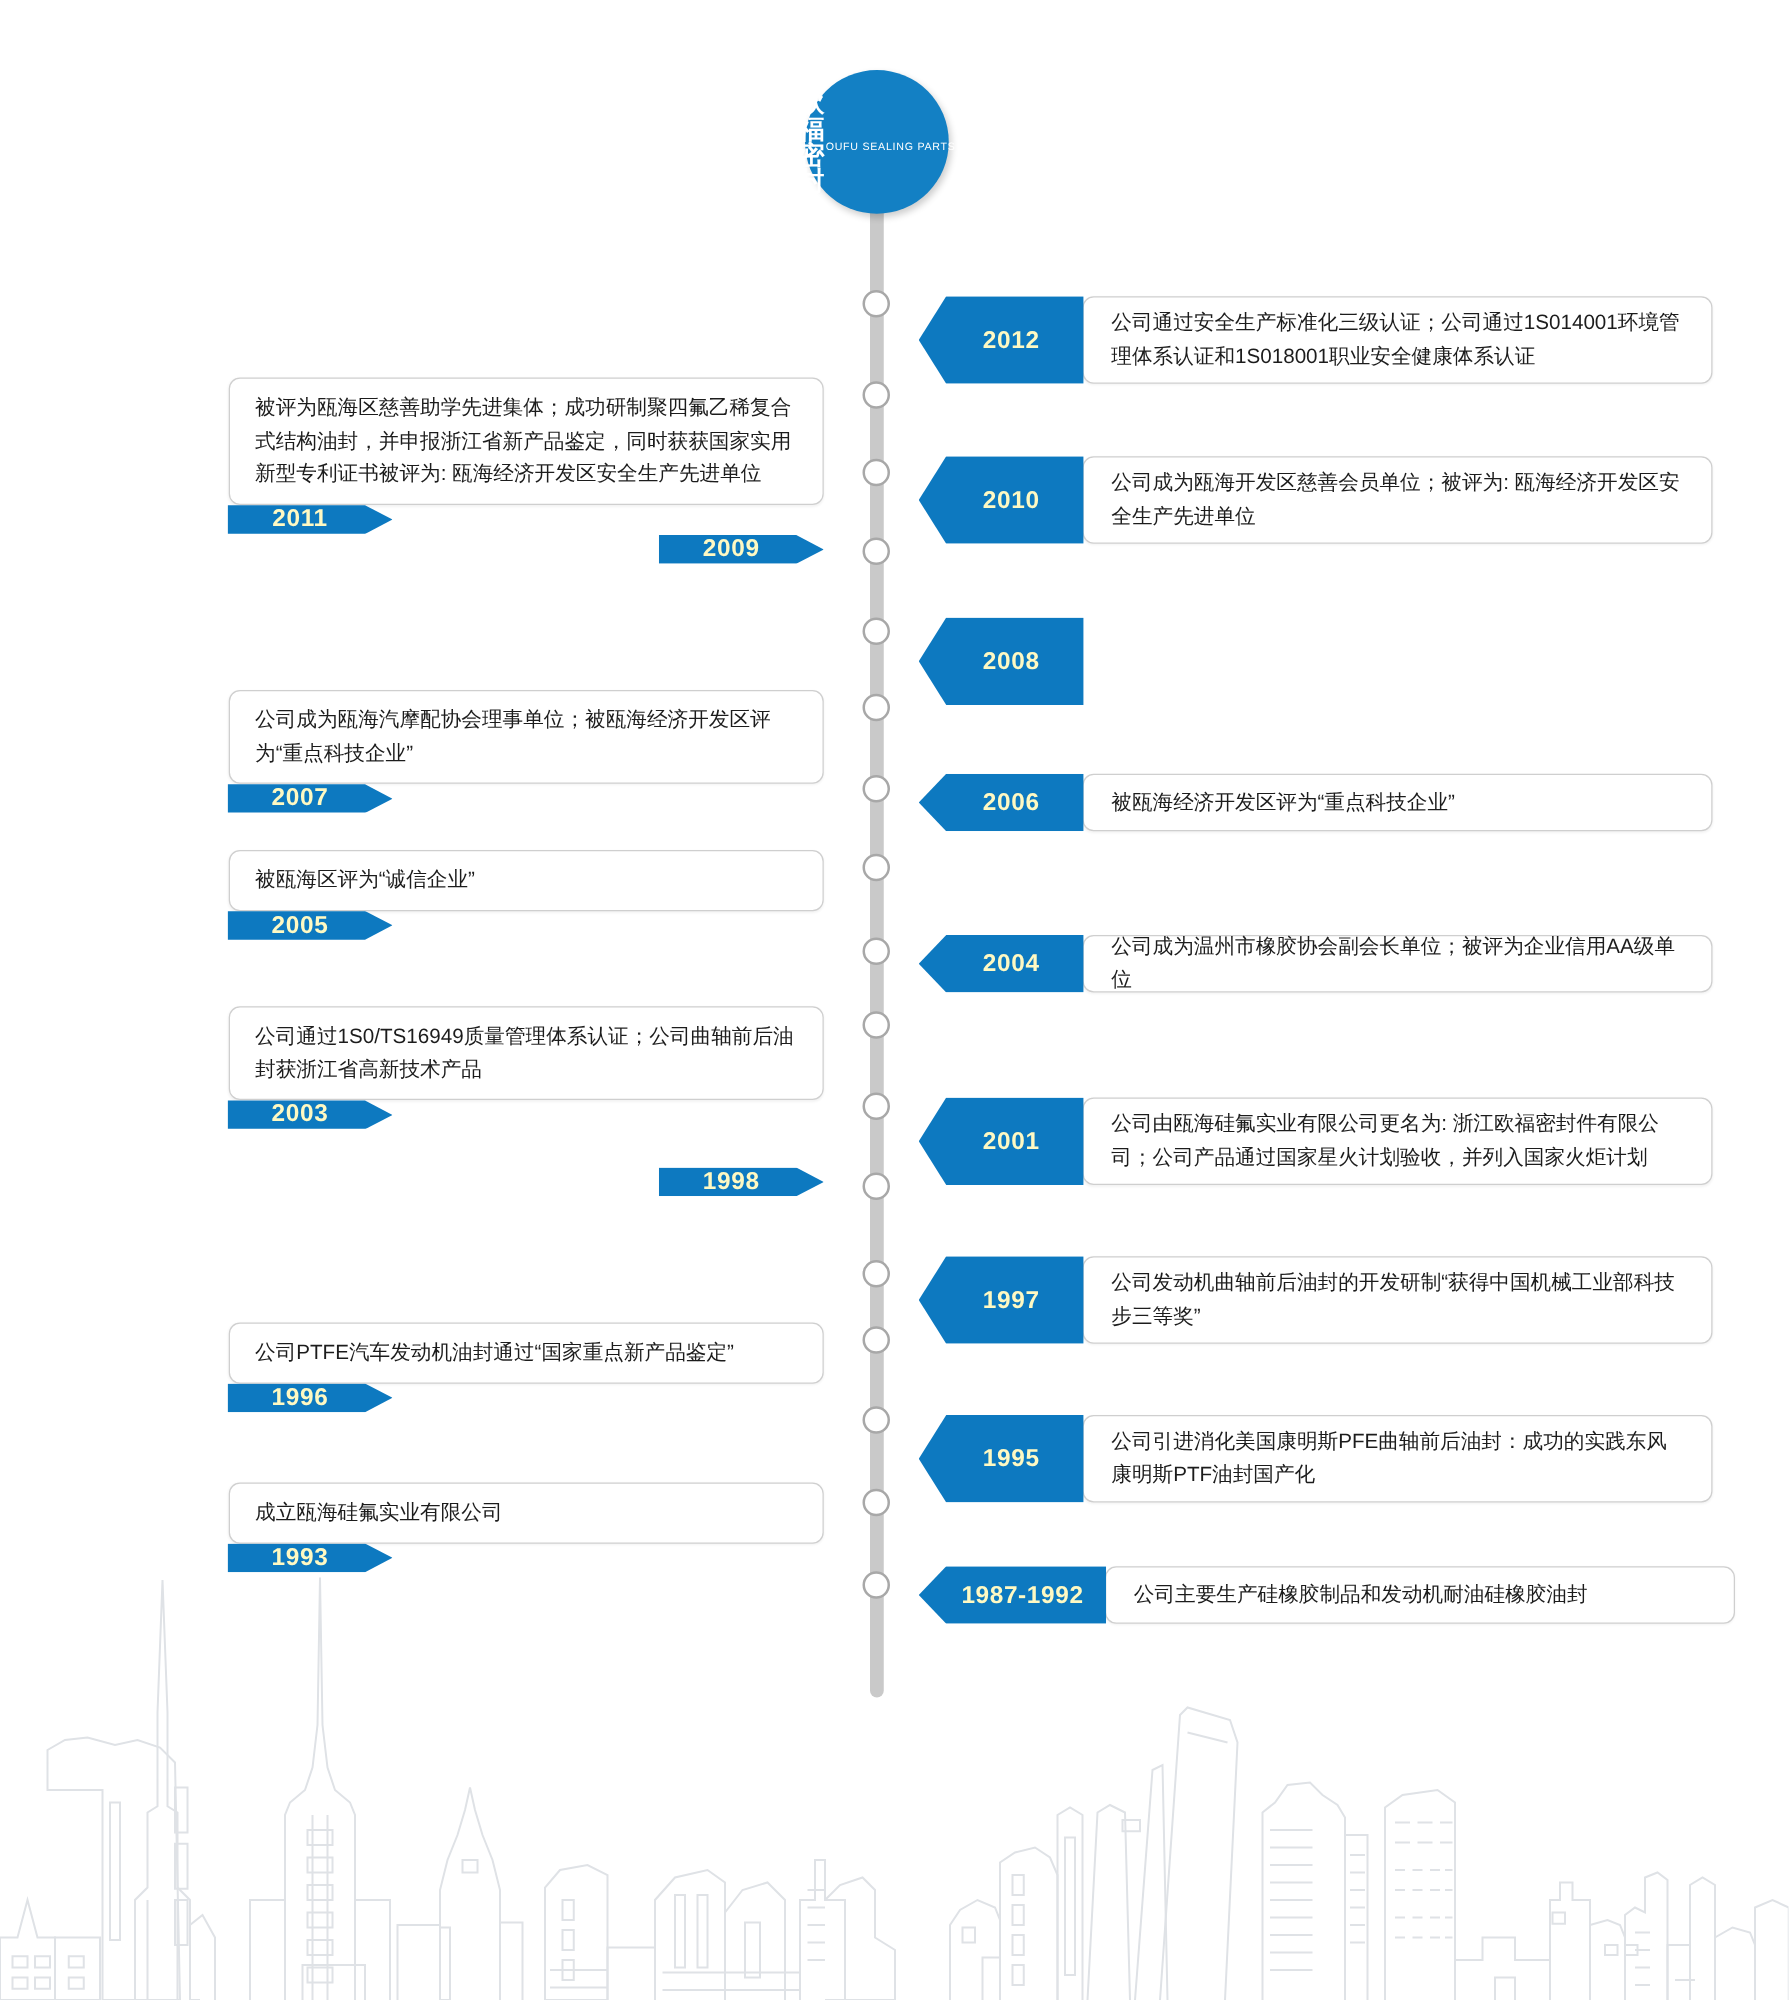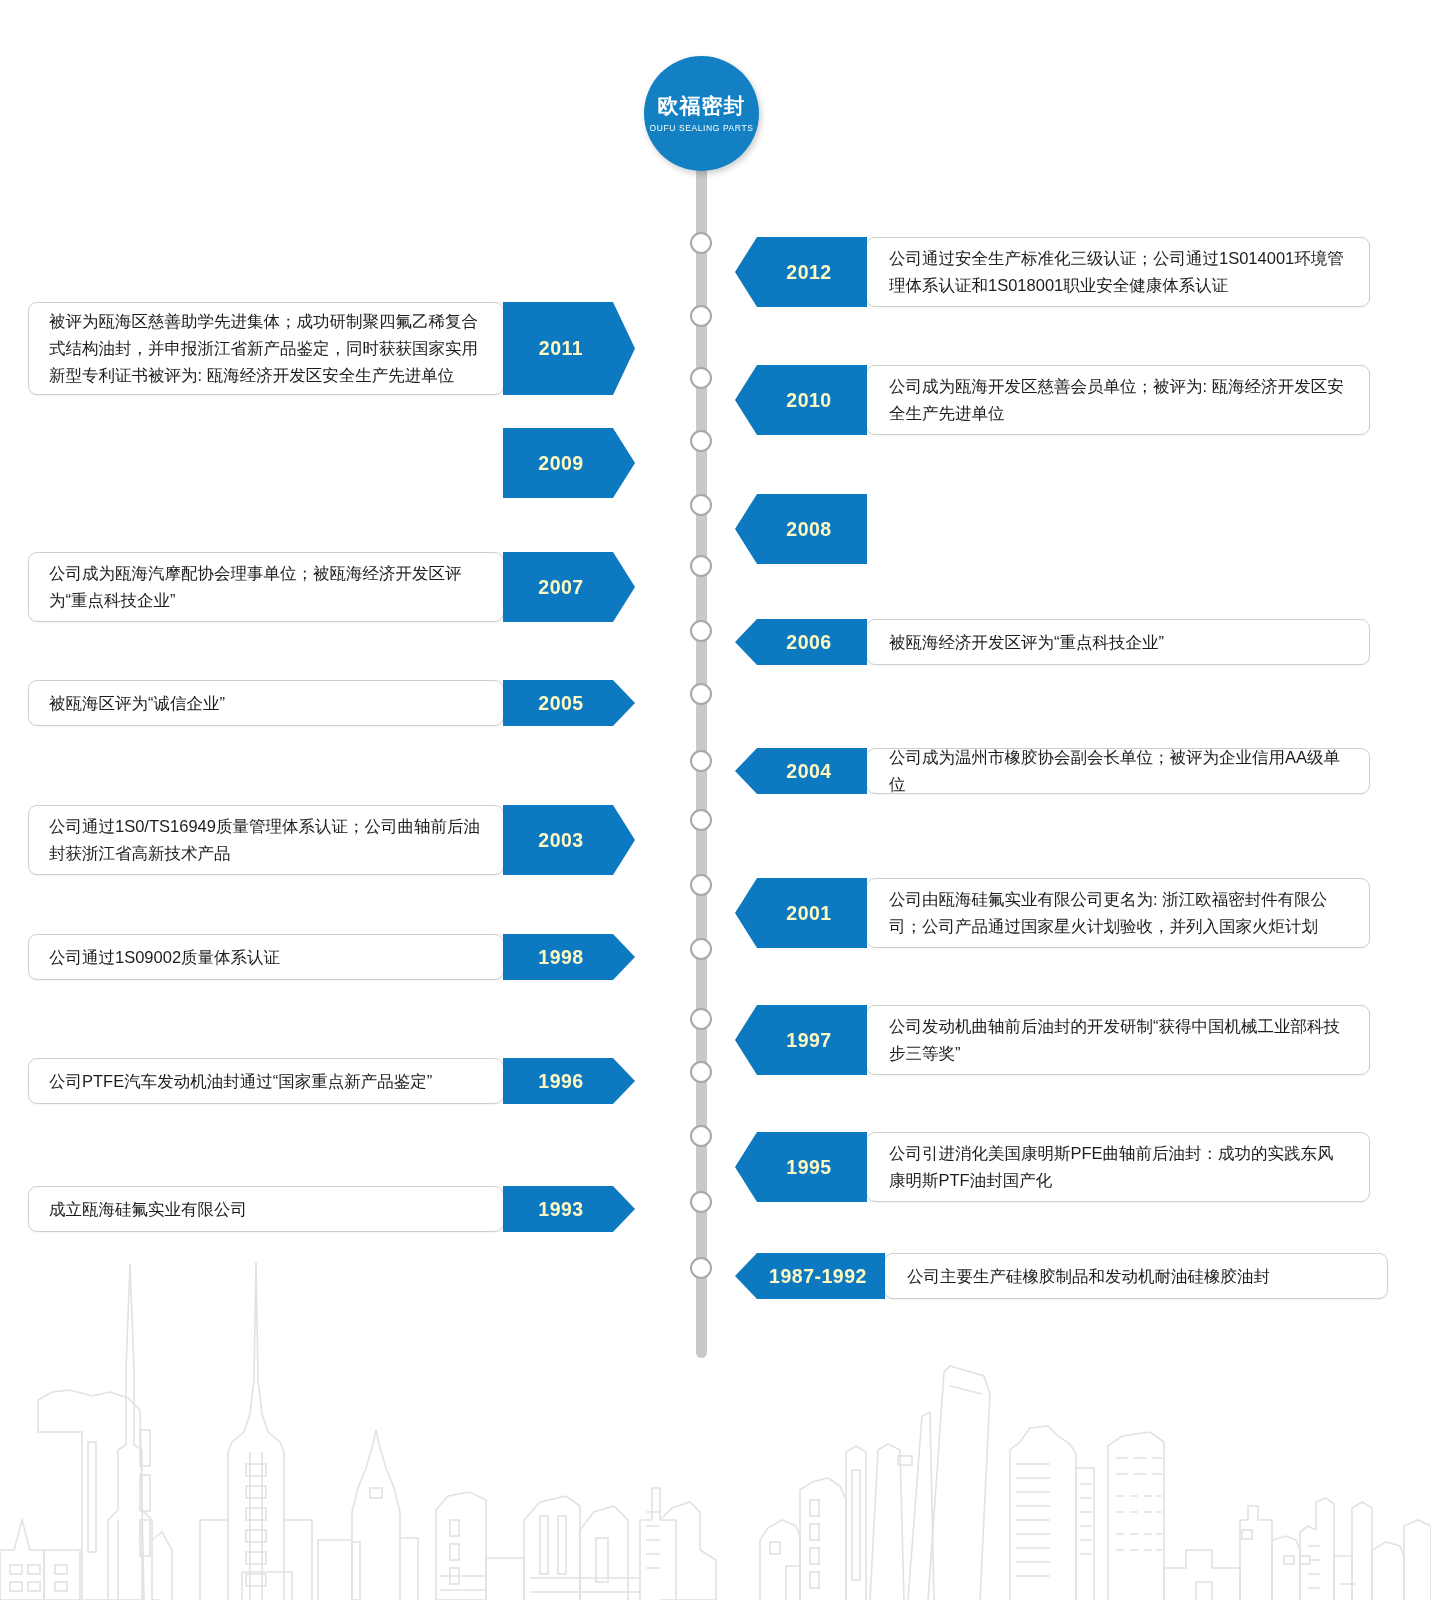--- a/index.html
+++ b/index.html
@@ -15,36 +15,36 @@
   .skyline{position:absolute;left:0;bottom:0;width:1431px;height:380px;z-index:0;pointer-events:none;}
 
   
   .spine{
     position:absolute;left:696px;top:96px;width:11px;height:1262px;
     background:#c9c9c9;border-radius:6px;z-index:1;
   }
   .logo-circle{
     position:absolute;left:644px;top:56px;width:115px;height:115px;border-radius:50%;
     background:#1380c4;z-index:3;
-    display:flex;flex-direction:column;align-items:center;justify-content:center;
+    display:flex;flex-direction:row;align-items:center;justify-content:center;
     box-shadow:2px 3px 6px rgba(0,0,0,.20);
   }
   .logo-cn{color:#fff;font-size:21px;font-weight:bold;letter-spacing:1px;line-height:1;}
   .logo-en{color:#fff;font-size:8.5px;letter-spacing:.6px;margin-top:7px;white-space:nowrap;}
 
   .dot{
     position:absolute;width:22px;height:22px;border-radius:50%;
     background:#ffffff;border:2.5px solid #a8a8a8;left:690px;z-index:4;
     box-sizing:border-box;
   }
 
   
   .row{position:absolute;z-index:2;display:flex;align-items:stretch;}
   .row.right{left:735px;}
-  .row.left{right:796px;flex-direction:row;}
+  .row.left{right:772px;flex-direction:column;}
 
   
   .year{
     position:relative;background:#0d79c0;color:#fef9c3;
     font-size:19.5px;font-weight:bold;letter-spacing:.5px;
     display:flex;align-items:center;justify-content:center;
     box-sizing:border-box;flex:0 0 auto;
   }
   .row.right .year{
     width:110px;margin-left:22px;
@@ -264,23 +264,20 @@
         </div>
         <div class="year">2003</div>
       </div>
       <div class="row right" style="top: 878px; height: 70px;">
         <div class="year">2001</div>
         <div class="card" style="width: 504px;">
           <p>公司由瓯海硅氟实业有限公司更名为: 浙江欧福密封件有限公司；公司产品通过国家星火计划验收，并列入国家火炬计划</p>
         </div>
       </div>
       <div class="row left" style="top: 934px; height: 46px;">
-        <div class="card" style="width: 476px;">
-          <p>公司通过1S09002质量体系认证</p>
-        </div>
         <div class="year">1998</div>
       </div>
       <div class="row right" style="top: 1005px; height: 70px;">
         <div class="year">1997</div>
         <div class="card" style="width: 504px;">
           <p>公司发动机曲轴前后油封的开发研制“获得中国机械工业部科技步三等奖”</p>
         </div>
       </div>
       <div class="row left" style="top: 1058px; height: 46px;">
         <div class="card" style="width: 476px;">

